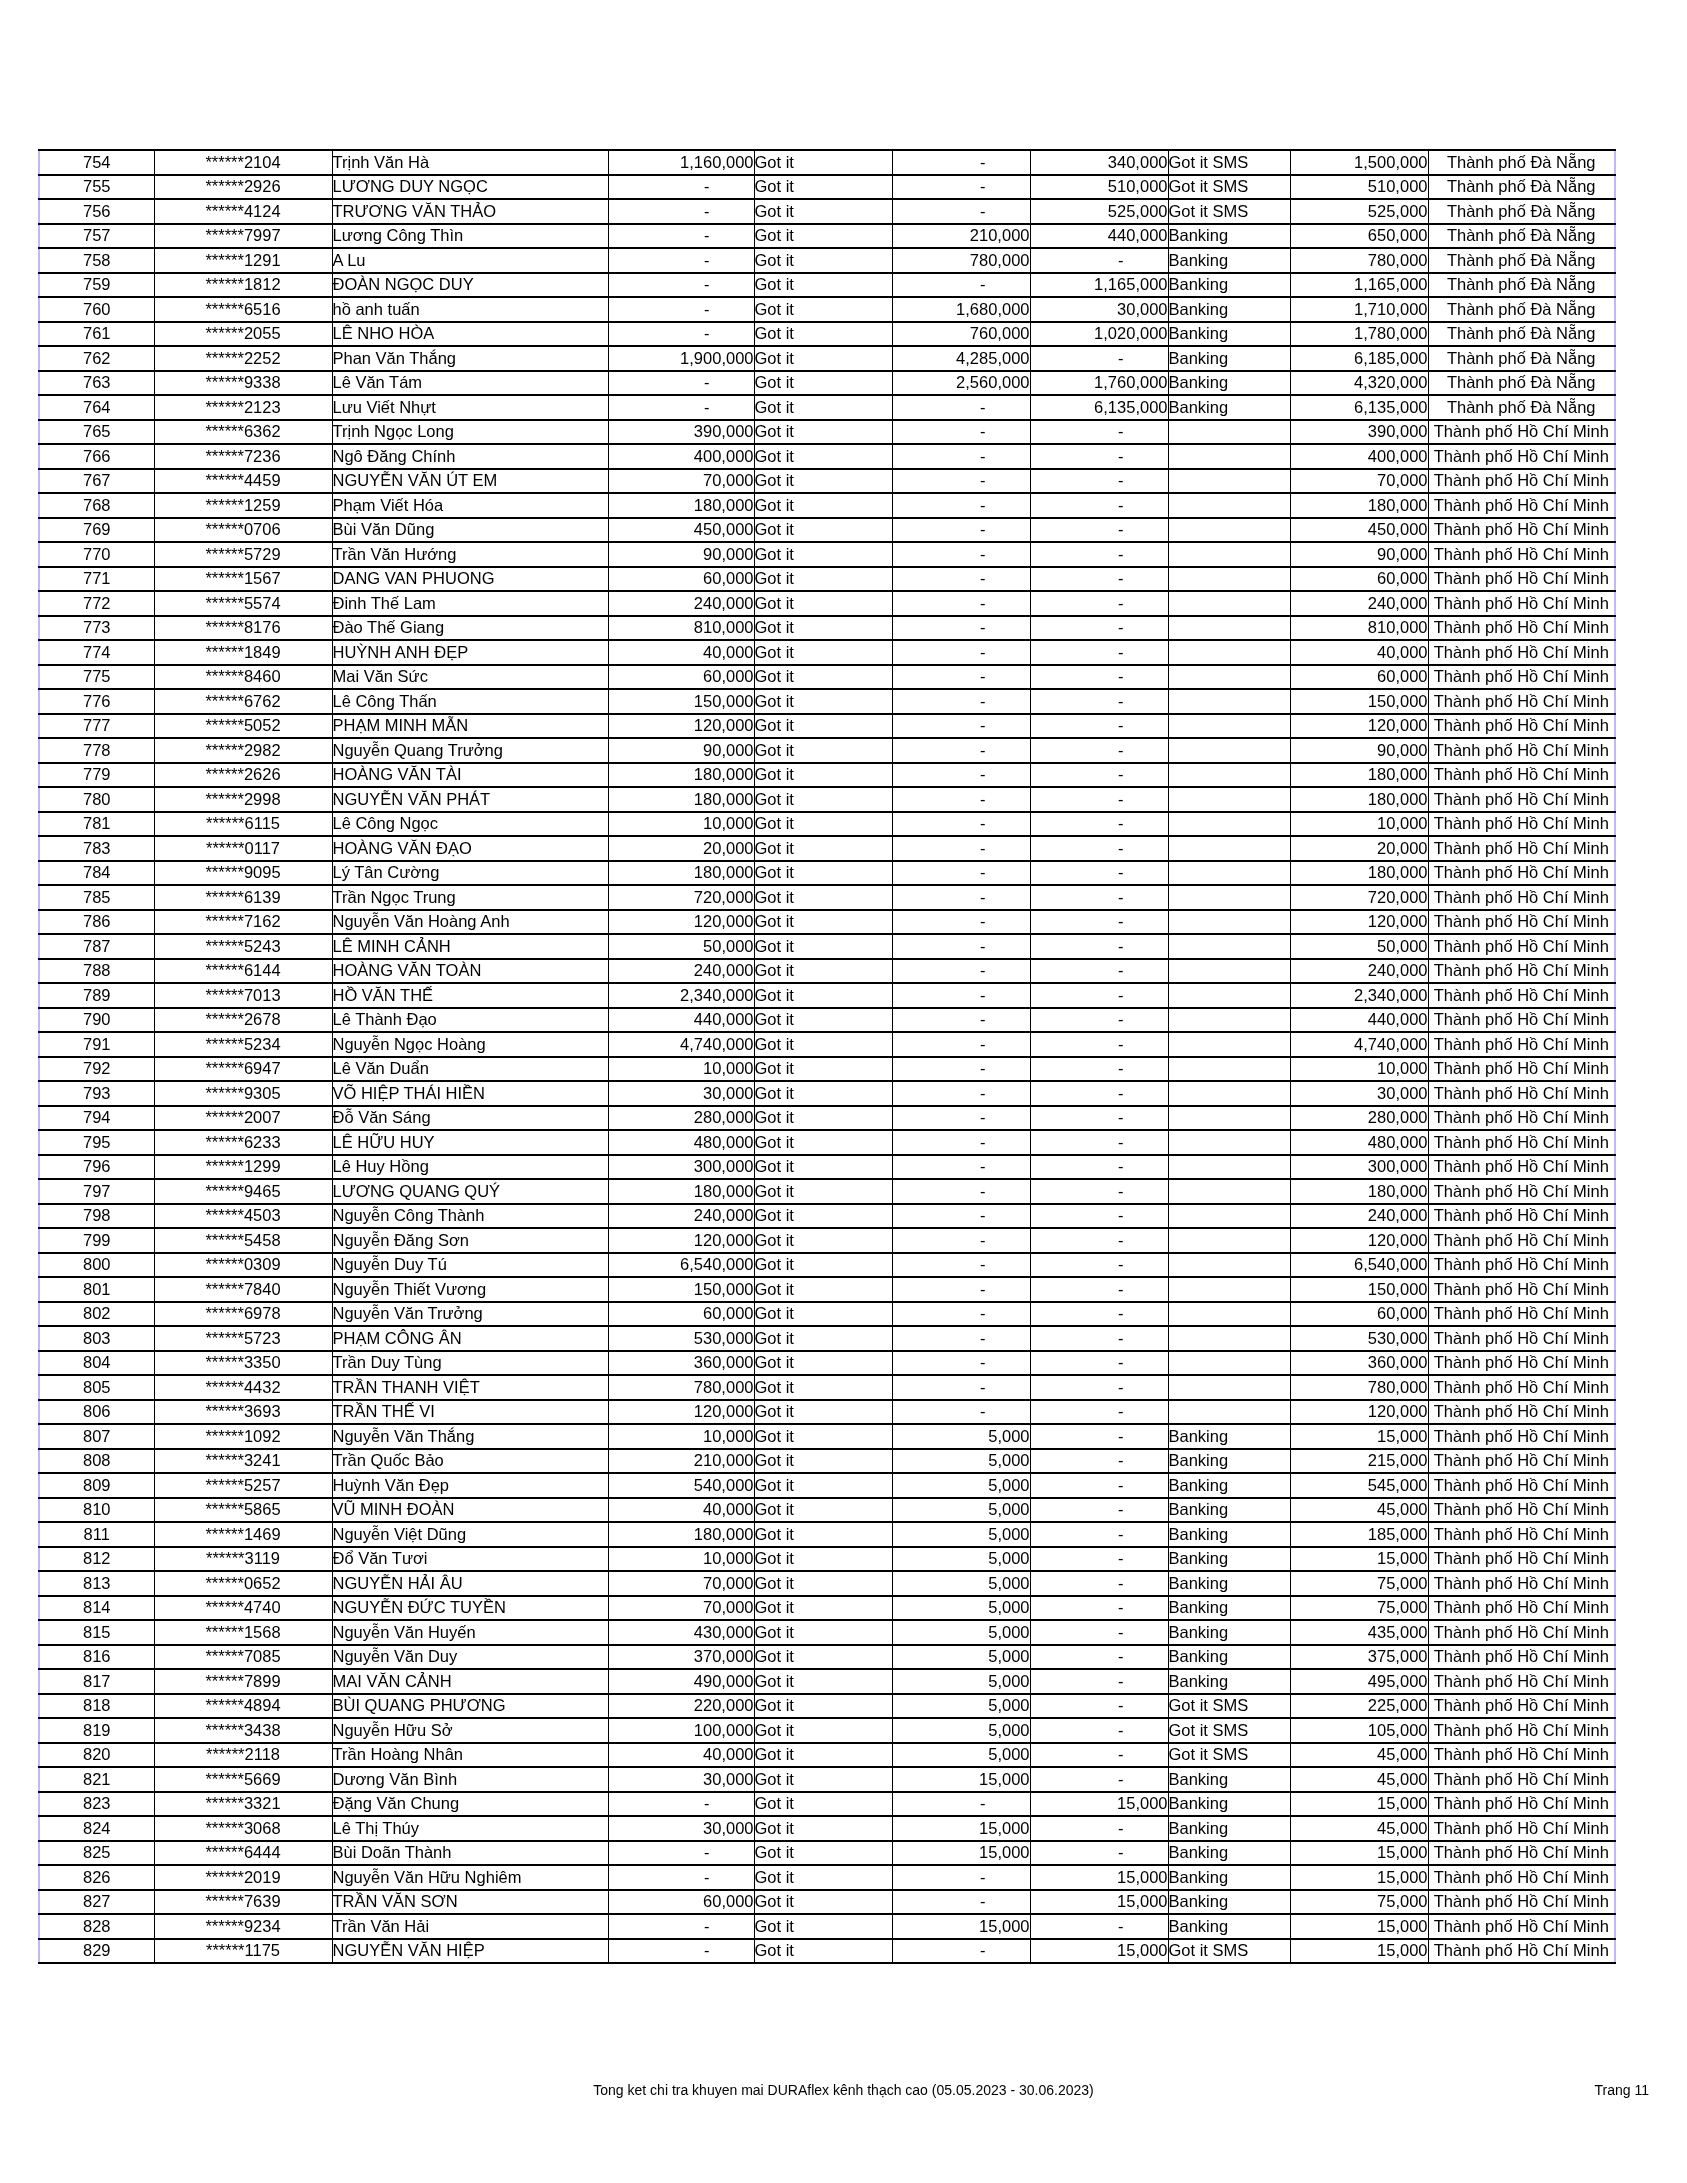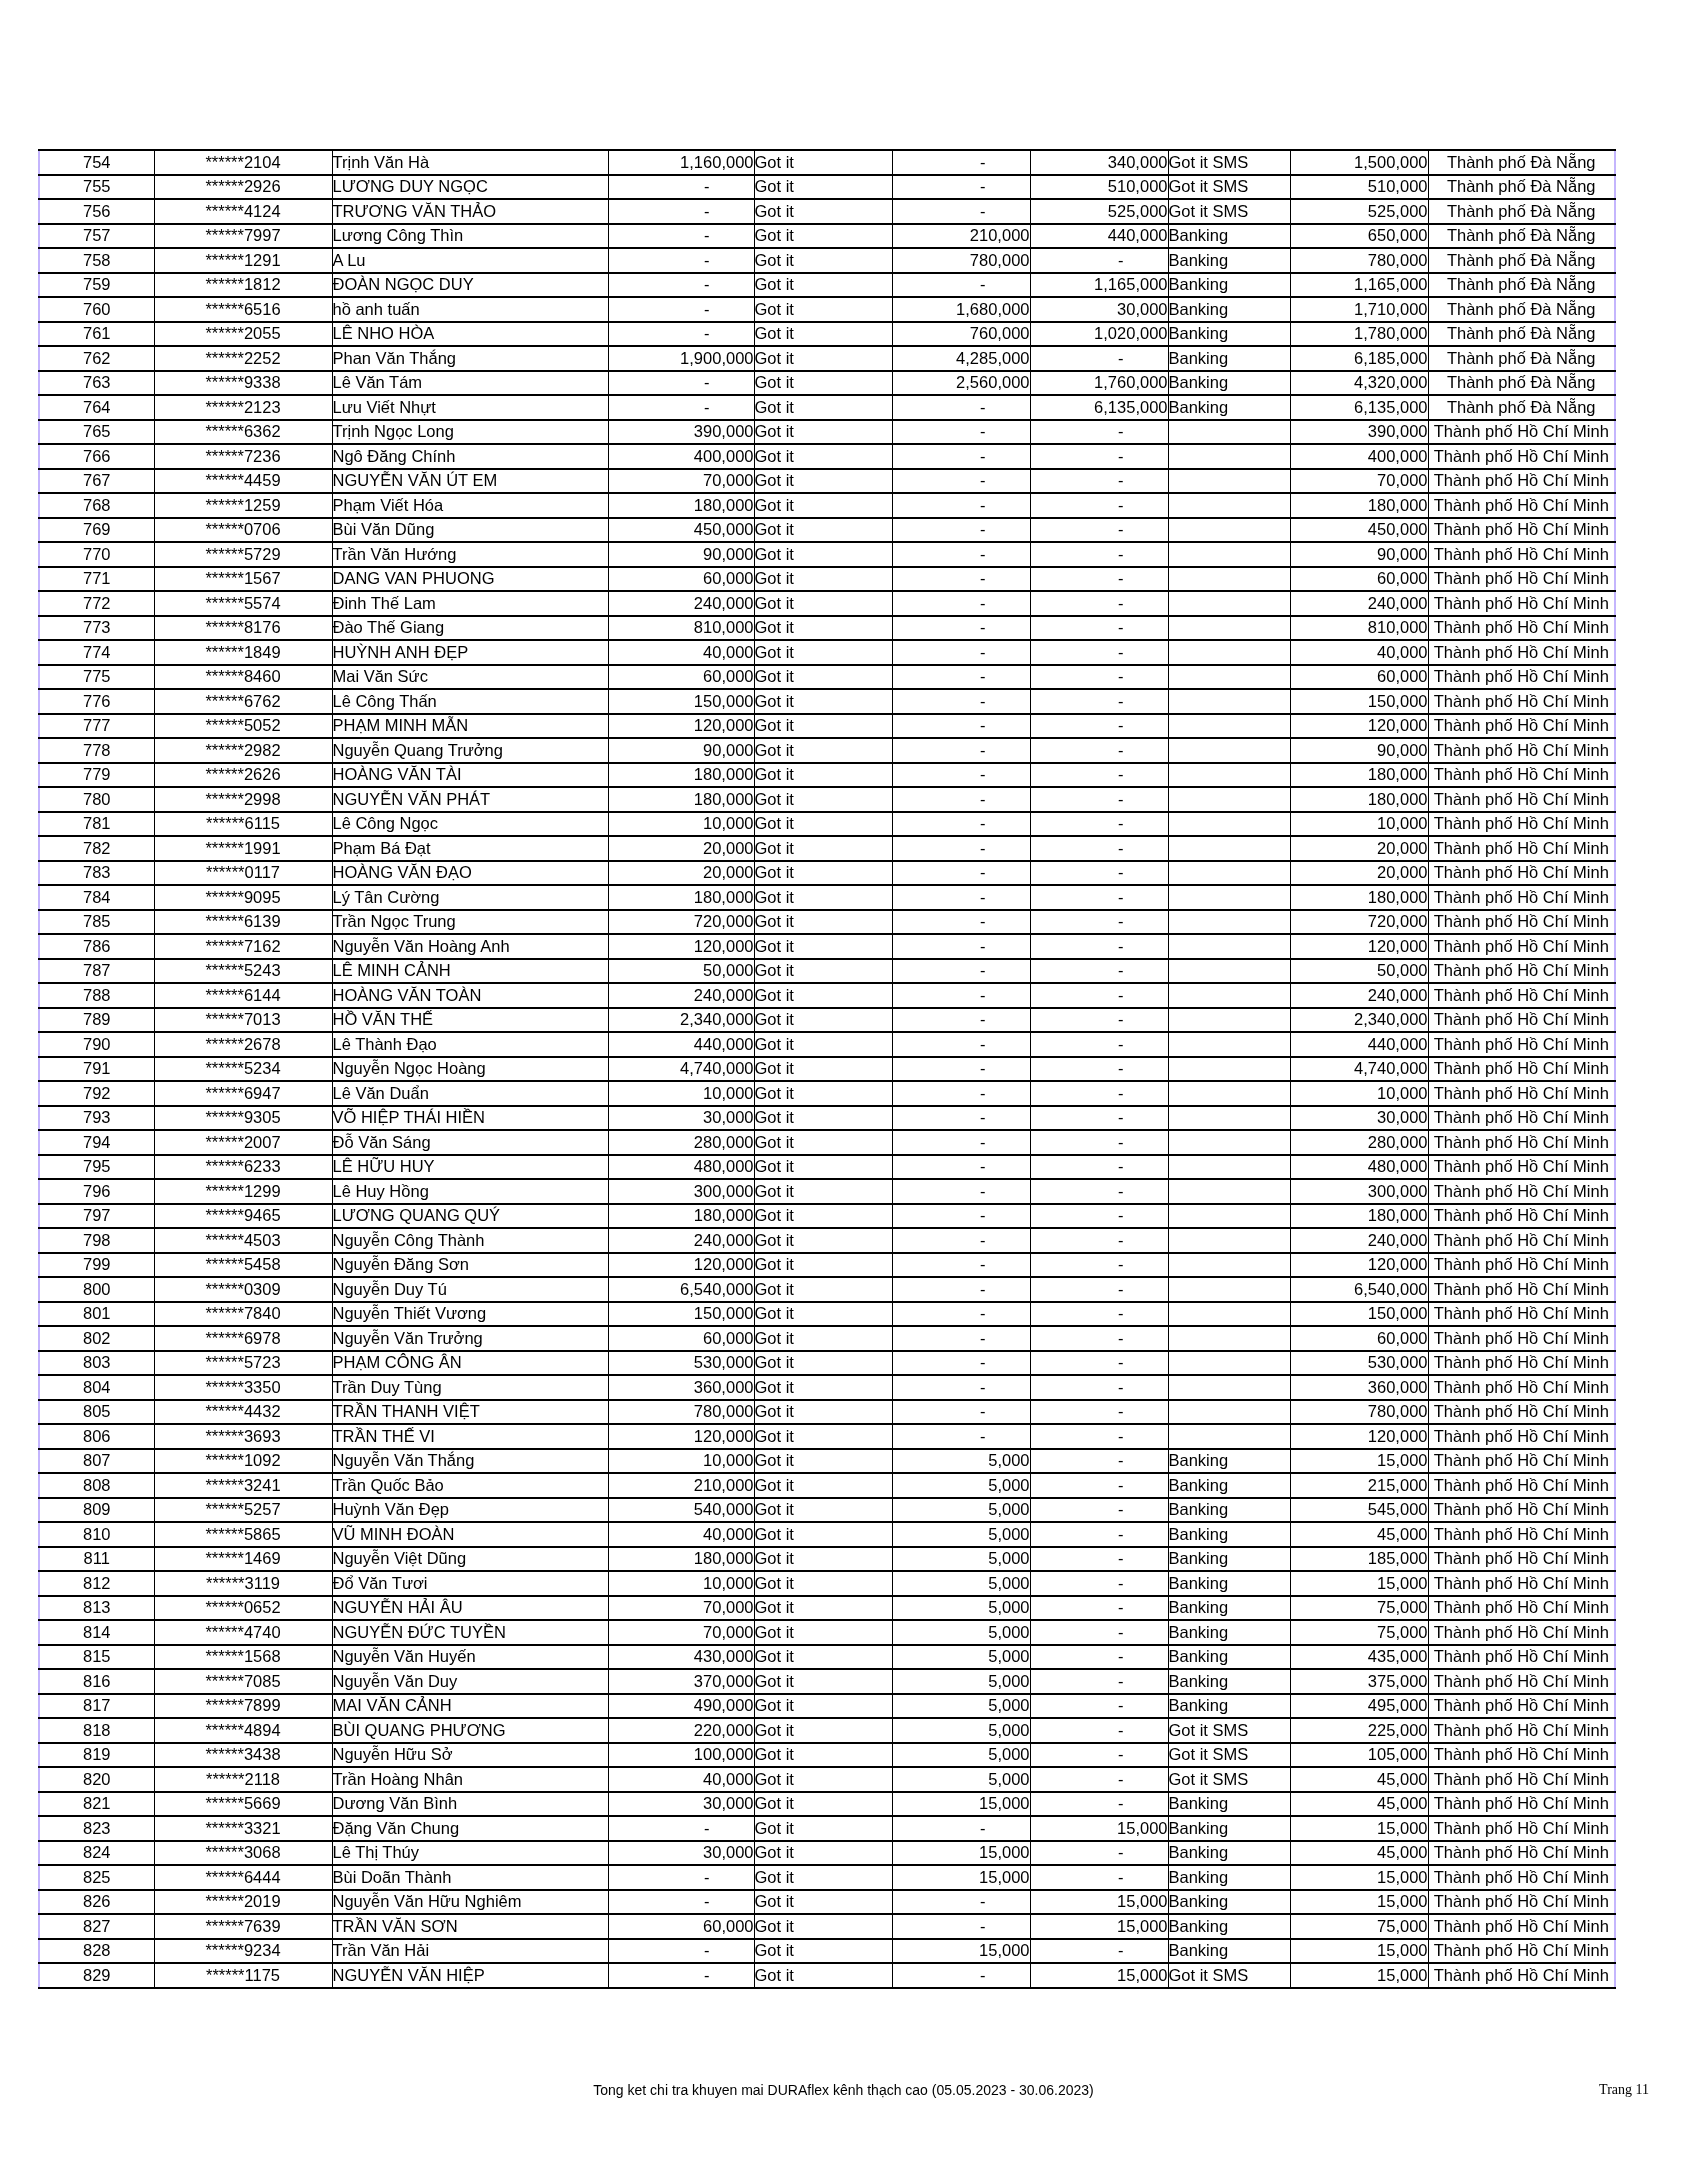--- a/index.html
+++ b/index.html
@@ -51,21 +51,20 @@
   .footer-title {
     display: block;
     text-align: center;
     width: 100%;
   }
   .footer-page {
     position: absolute;
     top: 0;
     right: 38px;
     text-align: right;
-    font-family: Liberation Serif, serif;
   }
 </style>
 </head>
 <body>
 
 <table class="payout">
   <colgroup>
     <col style="width:115px">
     <col style="width:178px">
     <col style="width:276px">
@@ -409,32 +408,20 @@
       <td class="c-left-name">Lê Công Ngọc</td>
       <td class="c-right">10,000</td>
       <td class="c-left-status">Got it</td>
       <td class="c-right dash">-</td>
       <td class="c-right dash">-</td>
       <td class="c-left-method"></td>
       <td class="c-right">10,000</td>
       <td class="c-center">Thành phố Hồ Chí Minh</td>
     </tr>
       <tr>
-      <td class="c-center">782</td>
-      <td class="c-center">******1991</td>
-      <td class="c-left-name">Phạm Bá Đạt</td>
-      <td class="c-right">20,000</td>
-      <td class="c-left-status">Got it</td>
-      <td class="c-right dash">-</td>
-      <td class="c-right dash">-</td>
-      <td class="c-left-method"></td>
-      <td class="c-right">20,000</td>
-      <td class="c-center">Thành phố Hồ Chí Minh</td>
-    </tr>
-      <tr>
       <td class="c-center">783</td>
       <td class="c-center">******0117</td>
       <td class="c-left-name">HOÀNG VĂN ĐẠO</td>
       <td class="c-right">20,000</td>
       <td class="c-left-status">Got it</td>
       <td class="c-right dash">-</td>
       <td class="c-right dash">-</td>
       <td class="c-left-method"></td>
       <td class="c-right">20,000</td>
       <td class="c-center">Thành phố Hồ Chí Minh</td>

